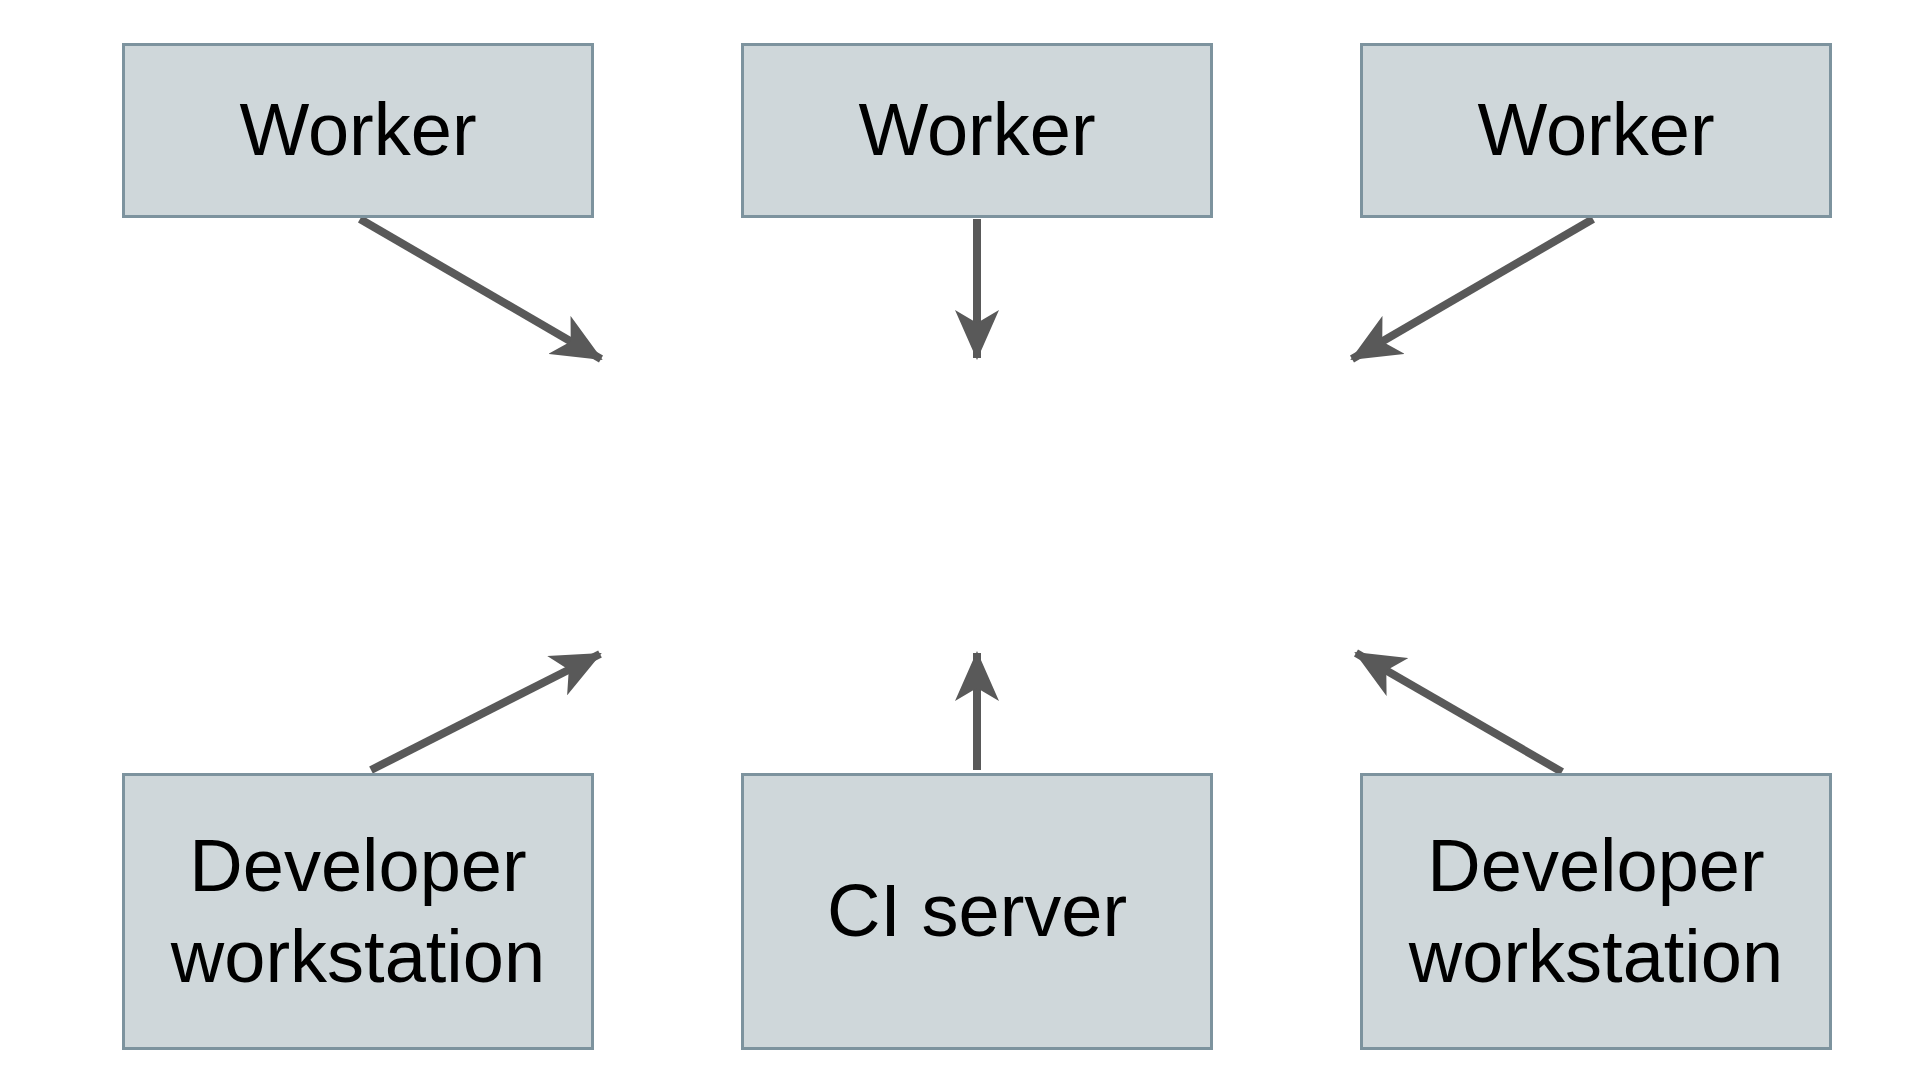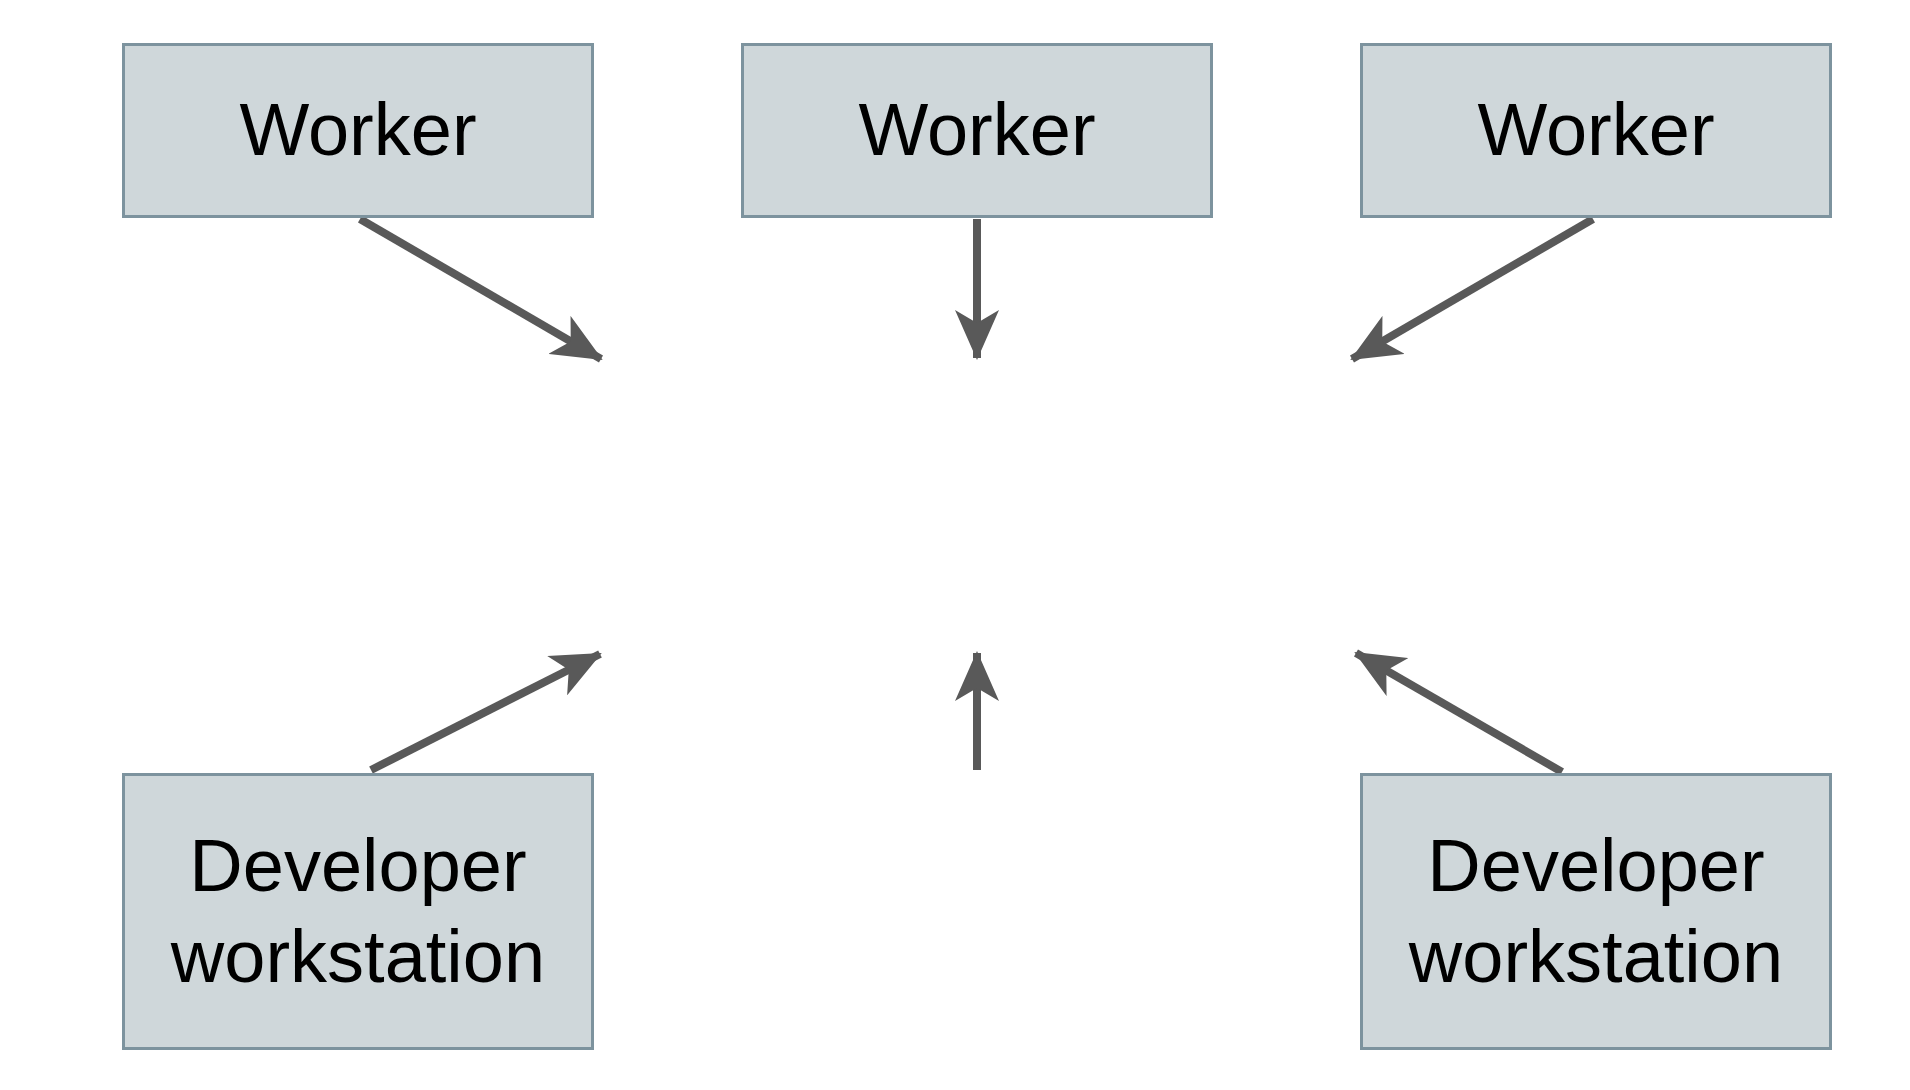--- a/index.html
+++ b/index.html
@@ -89,18 +89,21 @@
 
   <div class="node node-worker-3">
     <span>Worker</span>
   </div>
 
 
   <div class="node node-dev-1">
     <span>Developer workstation</span>
   </div>
 
+  <div class="node node-ci-server">
+    <span>CI server</span>
+  </div>
 
   <div class="node node-dev-2">
     <span>Developer workstation</span>
   </div>
 
 </div>
 
 </body></html>

